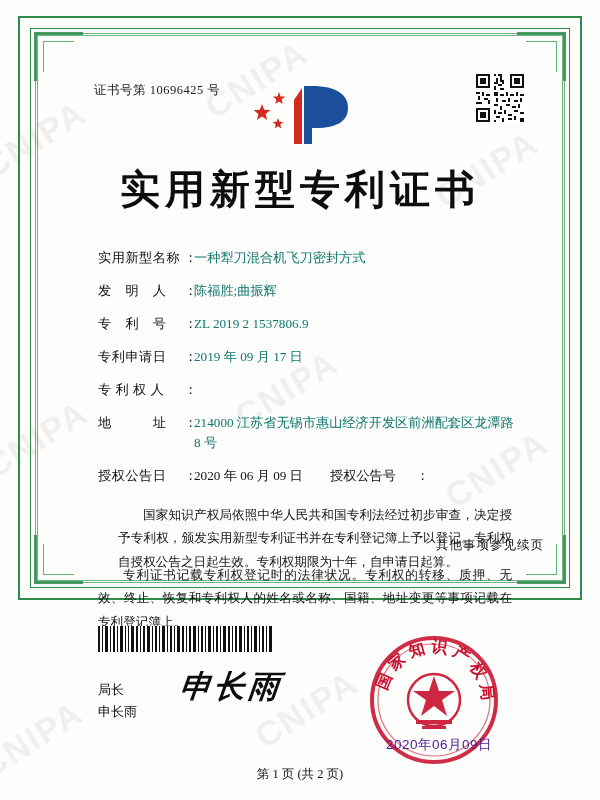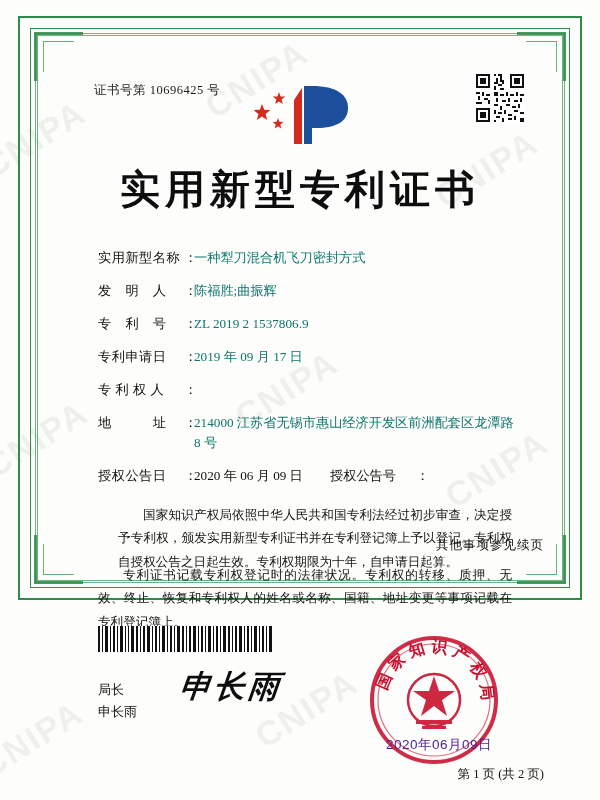--- a/index.html
+++ b/index.html
@@ -199,21 +199,21 @@
     right: 52px; top: 682px;
     font-size: 13.5px;
     color: #4c1d95;
     letter-spacing: 0.5px;
     font-family: Liberation Sans, sans-serif;
   }
 
   .page-no {
     position: absolute;
     left: 0; right: 0; top: 712px;
-    text-align: right;
+    text-align: center;
     font-size: 12.5px;
     color: #111;
   }
 
   .footer-note {
     position: absolute;
     left: 0; right: 0; bottom: 8px;
     text-align: right;
     font-size: 12.5px;
     color: #111;

